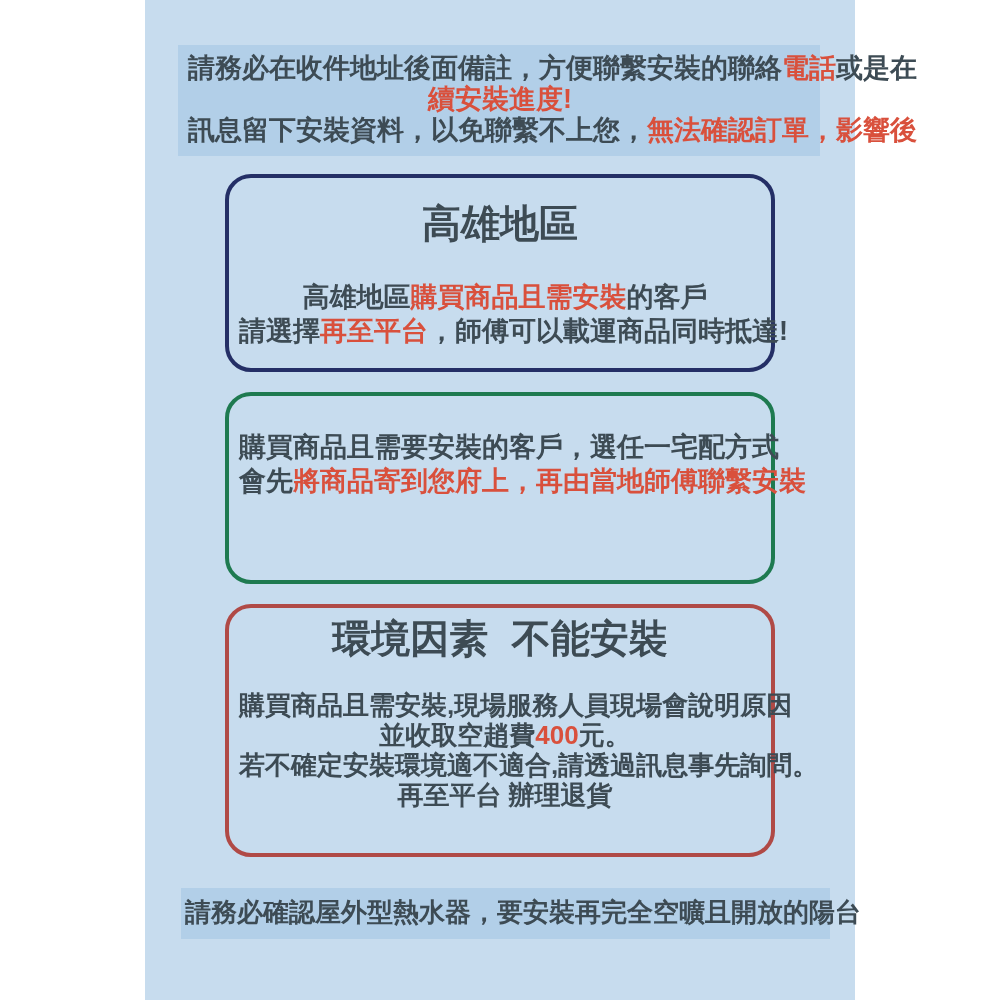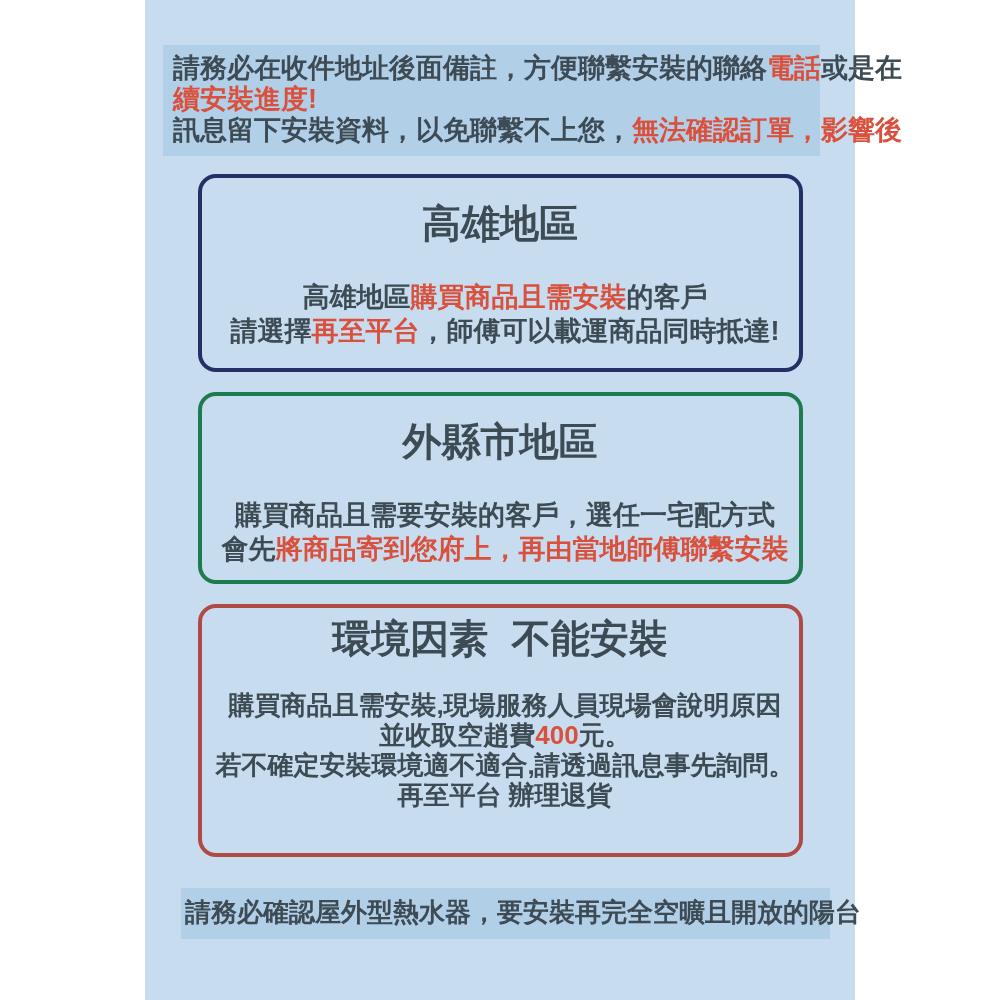--- a/index.html
+++ b/index.html
@@ -22,38 +22,38 @@
     width: 710px;
     height: 1000px;
     background: #c7dcee;
   }
   .notice {
     background: #b2cfe8;
     color: #3d4b54;
     font-weight: bold;
   }
   .notice-top {
-    margin: 45px 35px 0 18px;
+    margin: 45px 35px 0 33px;
     padding: 8px 8px 10px 10px;
     font-size: 27px;
     line-height: 31px;
-    text-align: left;
+    text-align: center;
   }
   .notice-bottom {
     margin: 31px 25px 0 36px;
     padding: 9px 4px 11px 4px;
     font-size: 26px;
     line-height: 31px;
   }
   .region-box {
     box-sizing: border-box;
-    width: 605px;
+    width: 550px;
     margin: 0 auto;
     border: 4px solid #000;
-    border-radius: 18px;
+    border-radius: 26px;
     text-align: center;
     color: #3d4b54;
     background: transparent;
   }
   .box-navy  { border-color: #242f66; margin-top: 18px; height: 198px; }
   .box-green { border-color: #1e7a50; margin-top: 20px; height: 192px; }
   .box-red   { border-color: #b04a46; margin-top: 20px; height: 253px; }
   .box-title {
     font-size: 39px;
     line-height: 44px;
@@ -90,21 +90,20 @@
 
     <div class="region-box box-navy">
       <div class="box-title">高雄地區</div>
       <div class="box-body">
         <div class="tline"><span>高雄地區</span><span class="red">購買商品且需安裝</span><span>的客戶</span></div>
         <div class="tline"><span>請選擇</span><span class="red">再至平台</span><span>，師傅可以載運商品同時抵達!</span></div>
       </div>
     </div>
 
     <div class="region-box box-green">
-      <div class="box-title">外縣市地區</div>
       <div class="box-body">
         <div class="tline"><span>購買商品且需要安裝的客戶，選任一宅配方式</span></div>
         <div class="tline"><span>會先</span><span class="red">將商品寄到您府上，再由當地師傅聯繫安裝</span></div>
       </div>
     </div>
 
     <div class="region-box box-red">
       <div class="box-title">環境因素 不能安裝</div>
       <div class="box-body">
         <div class="tline"><span>購買商品且需安裝,現場服務人員現場會說明原因</span></div>

